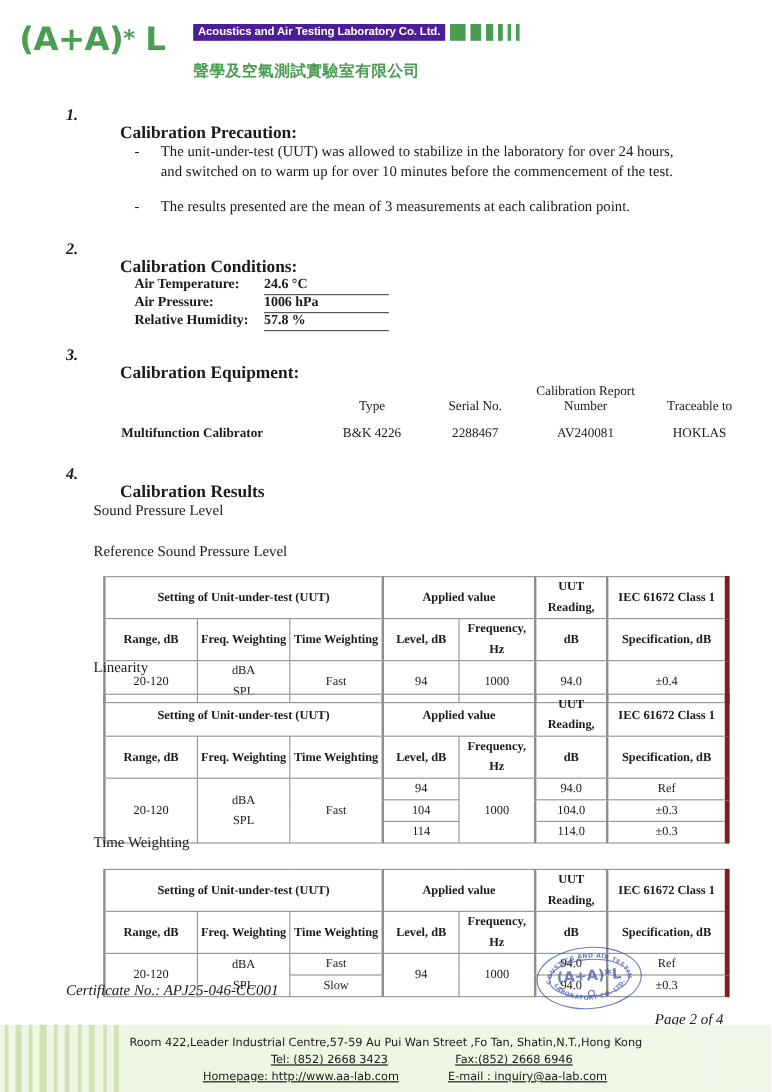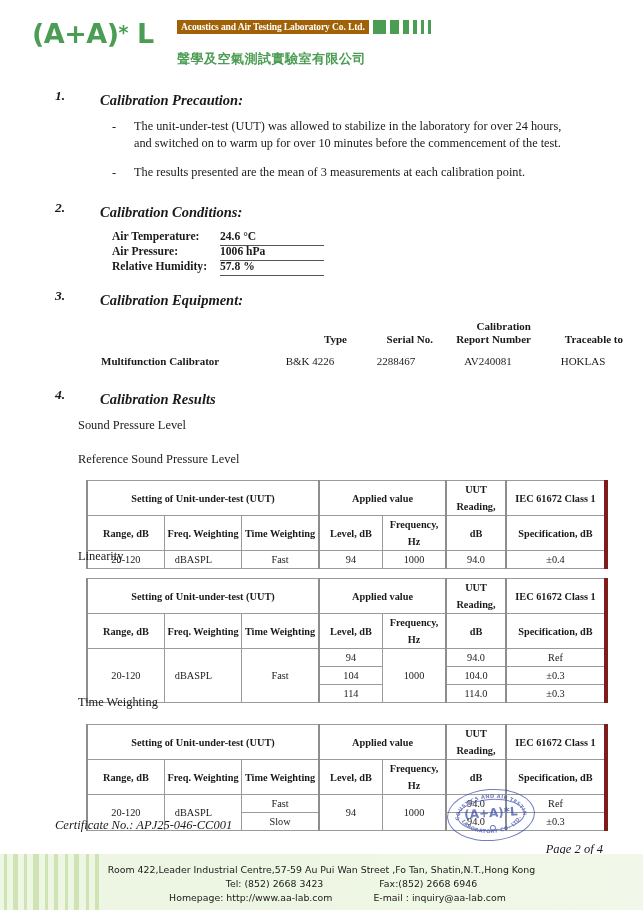--- a/index.html
+++ b/index.html
@@ -13,21 +13,21 @@
     font-family: "Liberation Serif", serif;
     color: #1a1a1a;
     position: relative;
     overflow: hidden;
   }
 
   
   .header {
     position: absolute;
     top: 14px;
-    left: 32px;
+    left: 16px;
     right: 0;
     height: 52px;
   }
   .logo-mark {
     position: absolute;
     left: 0;
     top: 4px;
     font-family: "DejaVu Sans", sans-serif;
     font-weight: bold;
     font-size: 27px;
@@ -43,23 +43,23 @@
     position: absolute;
     left: 145px;
     top: 6px;
   }
   .banner-row {
     display: flex;
     align-items: stretch;
     height: 14px;
   }
   .banner {
-    background: #a16207;
+    background: #4c1d95;
     color: #ffffff;
-    font-family: Liberation Serif, serif;
+    font-family: Liberation Sans, sans-serif;
     font-size: 9.5px;
     font-weight: bold;
     line-height: 14px;
     padding: 0 4px;
     white-space: nowrap;
     letter-spacing: -0.1px;
   }
   .tick {
     background: #4a9d52;
     margin-left: 4px;
@@ -84,22 +84,21 @@
     position: absolute;
     left: 0;
     top: 0;
     font-style: italic;
     font-weight: bold;
     font-size: 13.5px;
   }
   .sec-title {
     position: absolute;
     left: 45px;
-    top: 4px;
-    font-style: italic;
+    top: 15px;
     font-weight: bold;
     font-size: 14.5px;
     white-space: nowrap;
   }
 
   .bullets {
     position: absolute;
     left: 112px;
     font-size: 12.3px;
     line-height: 16.5px;
@@ -139,22 +138,22 @@
   }
 
   
   .equip {
     position: absolute;
     left: 95px;
     font-size: 11px;
     border-collapse: collapse;
   }
   .equip th {
-    font-weight: bold;
-    text-align: right;
+    font-weight: normal;
+    text-align: center;
     padding: 0 6px 4px 6px;
     line-height: 12.5px;
     vertical-align: bottom;
     margin-top: 24px;
   }
   .equip td {
     text-align: center;
     padding: 6px 6px 0 6px;
   }
   .equip td.name {
@@ -185,22 +184,23 @@
     line-height: 17px;
   }
   table.data th {
     font-weight: bold;
   }
   table.data .outer-l { border-left: 2px solid #8d8d8d; }
   table.data .outer-r { border-right: 4px solid #7f1d1d; }
   table.data .grp-edge { border-left: 2px solid #8d8d8d; }
   .dual {
     display: flex;
-    justify-content: flex-start;
+    justify-content: flex-end;
     padding: 0 10px;
+    flex-direction: column;
   }
 
   
   .certline {
     position: absolute;
     left: 55px;
     top: 818px;
     font-style: italic;
     font-size: 12.5px;
   }
@@ -298,20 +298,21 @@
     font-family: "DejaVu Sans", sans-serif;
     font-size: 9.4px;
     color: #1a1a1a;
     line-height: 14px;
     padding-top: 9px;
   }
   .f2, .f3 {
     display: flex;
     justify-content: center;
     gap: 56px;
+    text-decoration: underline;
   }
   .f2 { padding-left: 60px; }
   .f3 { padding-left: 32px; gap: 41px; }
 </style>
 </head>
 <body>
 
 <div class="header">
   <div class="logo-mark">
     <span>(A+A)</span><span class="star">*</span> <span>L</span>

